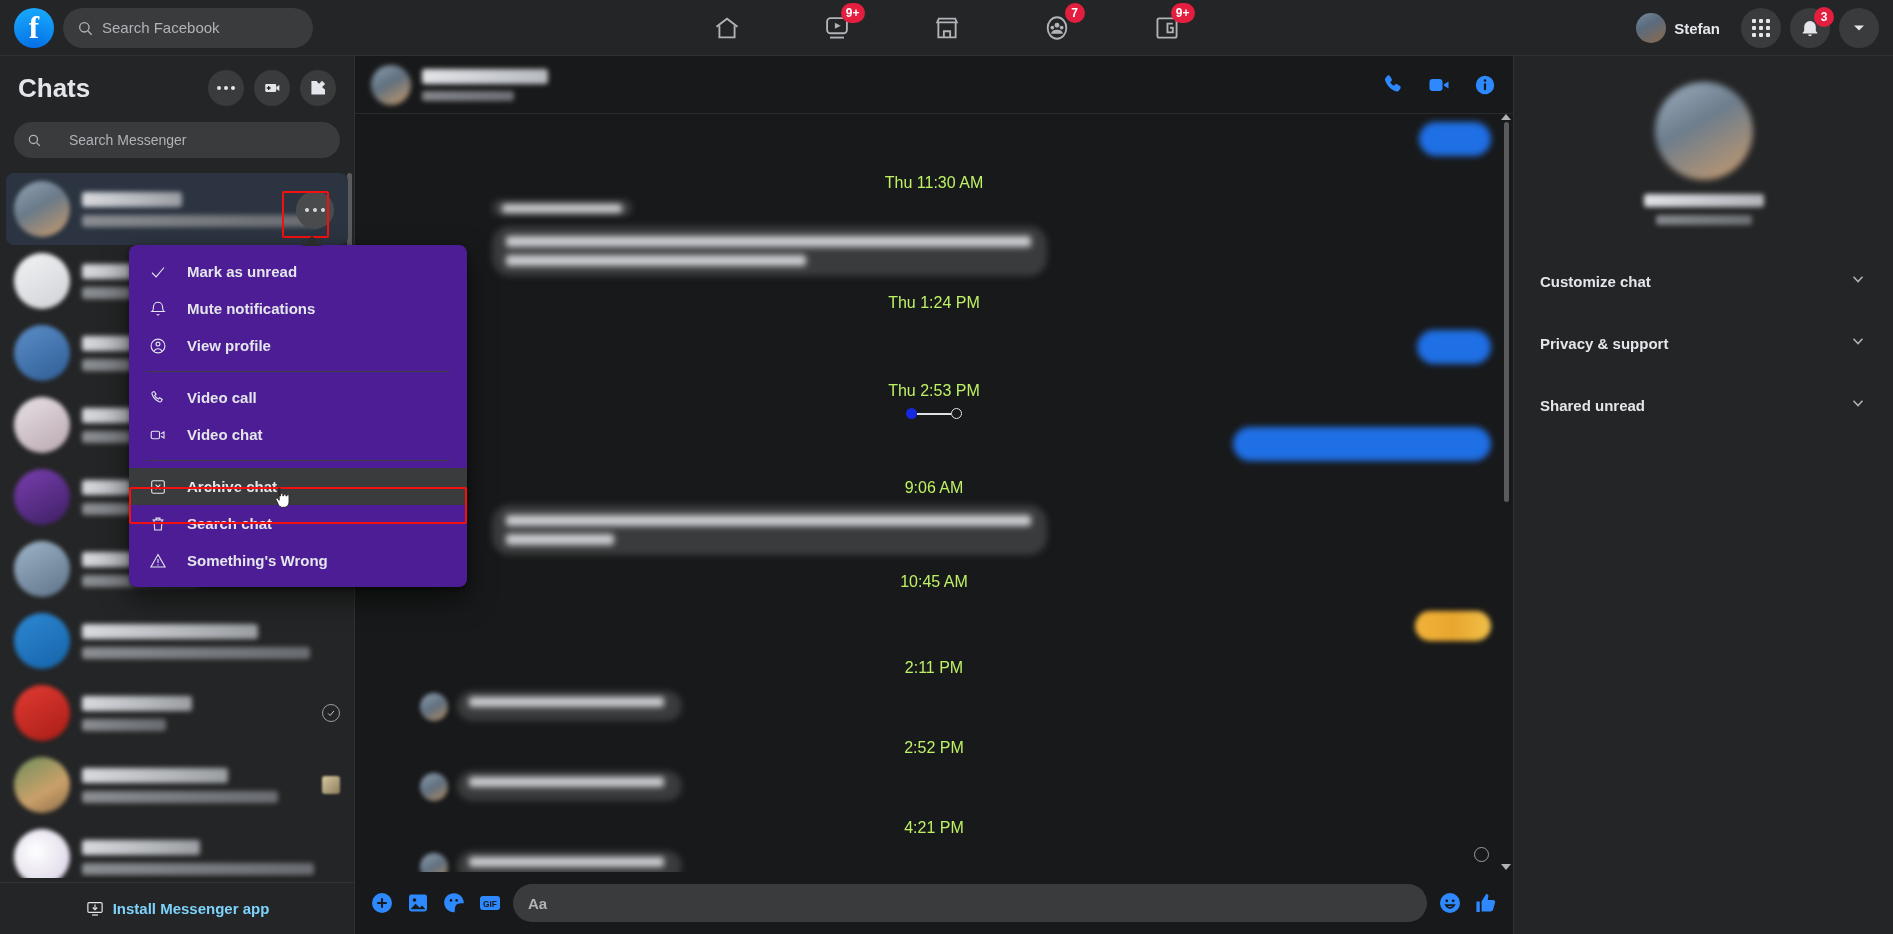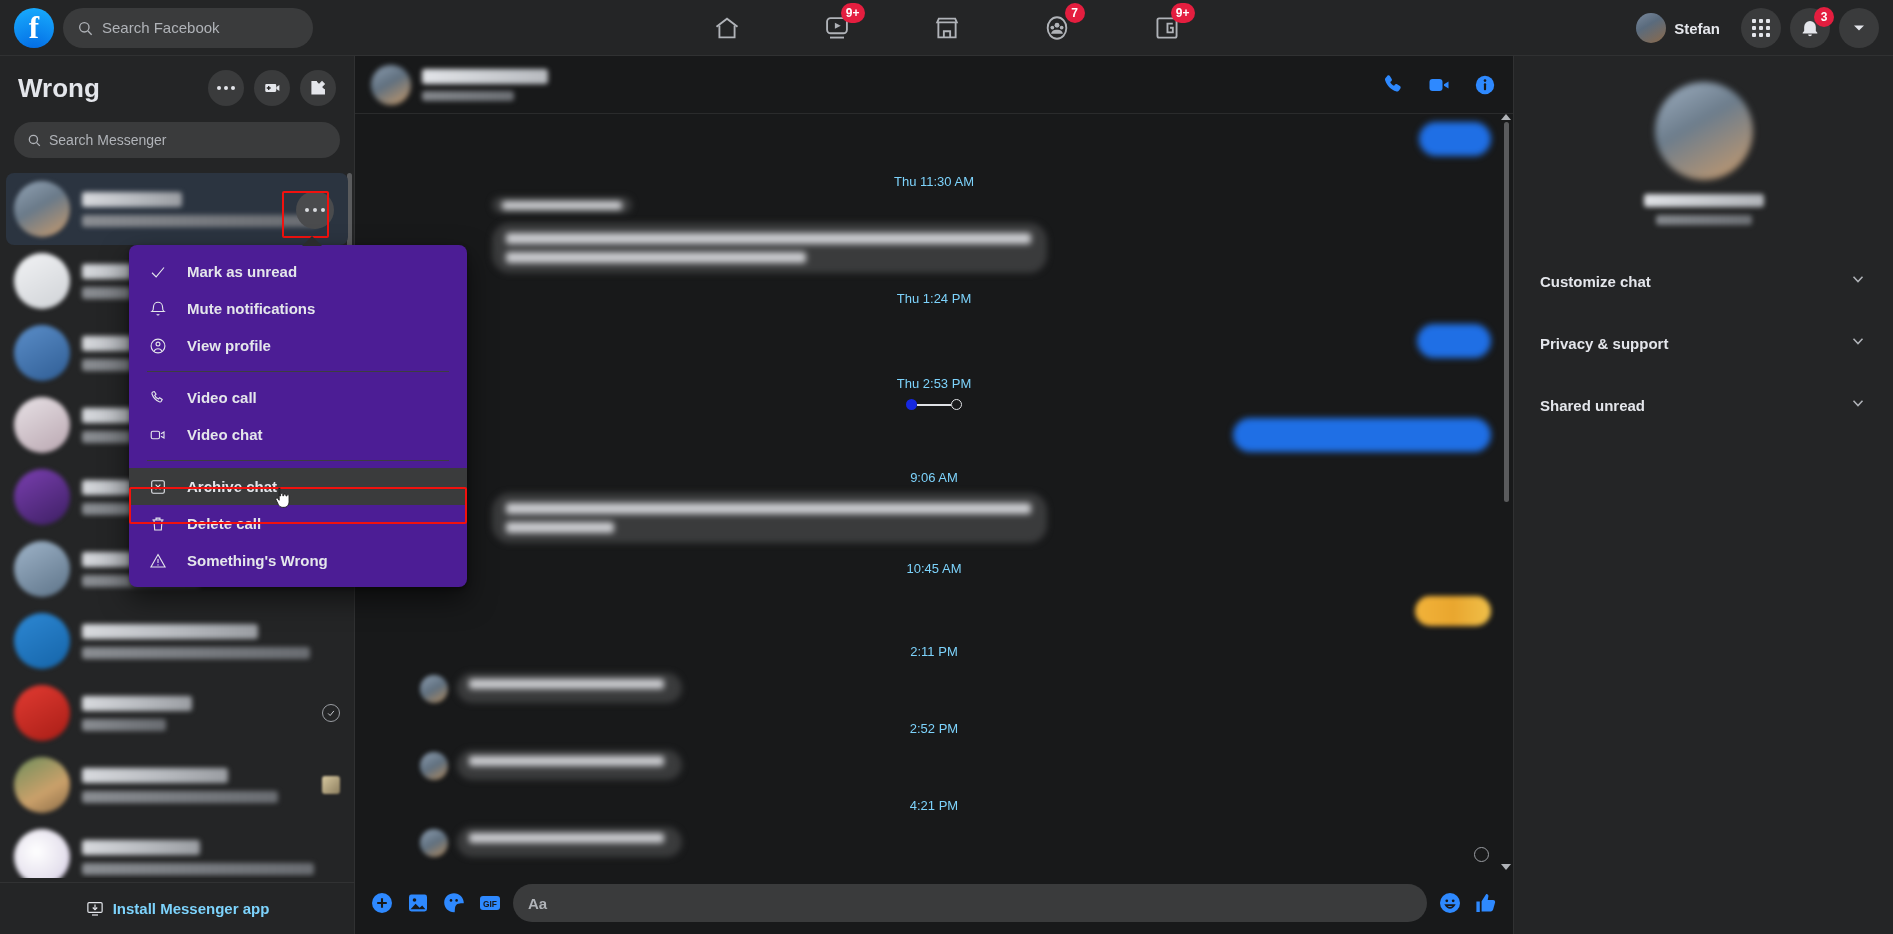--- a/index.html
+++ b/index.html
@@ -85,21 +85,21 @@
   .sb-btn {
     width: 36px; height: 36px; border-radius: 50%; background: #3a3b3c;
     display: flex; align-items: center; justify-content: center; cursor: pointer;
   }
   .sb-btn svg { width: 18px; height: 18px; fill: #e4e6eb; }
   .sb-btn .dots { display: flex; gap: 3px; }
   .sb-btn .dots i { width: 4px; height: 4px; border-radius: 50%; background: #e4e6eb; display:block;}
 
   .sb-search {
     margin: 10px 14px 6px 14px; height: 36px; border-radius: 18px;
-    background: #3a3b3c; display: flex; align-items: center; padding: 0 13px;
+    background: #3a3b3c; display: flex; align-items: center; padding: 0 13px; gap: 20px;
   }
   .sb-search span.ph { color: #b0b3b8; font-size: 14px; margin-left: 8px; }
 
   .chatlist { position: absolute; top: 117px; left: 0; right: 0; bottom: 56px; overflow: hidden; }
   .chat-row {
     position: relative; display: flex; align-items: center;
     height: 72px; margin: 0 6px; padding: 0 8px; border-radius: 8px; cursor: pointer;
   }
   .chat-row.active { background: #2b3440; }
   .c-av { width: 56px; height: 56px; border-radius: 50%; flex: none; filter: blur(2.2px); }
@@ -145,21 +145,21 @@
              background: linear-gradient(150deg,#8fa0b3 0%,#60707f 45%,#c79a6a 100%); }
   .conv-meta { margin-left: 11px; }
   .conv-meta .t { width: 126px; height: 15px; border-radius: 3px; filter: blur(2.6px);
                   background: linear-gradient(90deg,#e2e4e8,#b7babf); }
   .conv-meta .s { width: 92px; height: 10px; margin-top: 7px; border-radius: 3px; filter: blur(2.4px);
                   background: linear-gradient(90deg,#84878c,#6d7075); }
   .conv-acts { margin-left: auto; display: flex; align-items: center; gap: 22px; }
   .conv-acts svg { width: 24px; height: 24px; fill: #2e89ff; cursor: pointer; }
 
   .msgs { position: absolute; top: 58px; left: 0; right: 0; bottom: 62px; overflow: hidden; }
-  .ts { text-align: center; font-size: 13px; color: #7dd3fc; margin: 16px 0 8px 0; }
+  .ts { text-align: center; font-size: 16px; color: #bef264; margin: 16px 0 8px 0; }
   .bub-row { display: flex; padding: 0 22px 2px 22px; align-items: flex-end; }
   .bub-row.out { justify-content: flex-end; }
   .m-av { width: 28px; height: 28px; border-radius: 50%; margin-right: 9px; flex: none;
           filter: blur(2px); background: linear-gradient(150deg,#8fa0b3,#60707f 50%,#b08a5f); }
   .bub { border-radius: 18px; padding: 10px 14px; max-width: 640px; filter: blur(3.2px); }
   .bub.in { background: #3a3b3c; }
   .bub.out { background: #1f6fe5; }
   .bline { height: 11px; border-radius: 3px; background: rgba(235,237,240,.82); }
   .bline + .bline { margin-top: 8px; }
   .react-pill { width: 76px; height: 30px; border-radius: 15px; filter: blur(2.6px);
@@ -311,21 +311,21 @@
       <div class="circ-btn">
         <svg viewBox="0 0 24 24">
             <path d="M6 9l6 6 6-6z"></path>
           </svg>
       </div>
     </div>
   </div>
 
   <div class="sidebar">
     <div class="sb-head">
-      <div class="sb-title">Wrong</div>
+      <div class="sb-title">Chats</div>
       <div class="sb-actions">
         <div class="sb-btn">
           <span class="dots">
               <i></i>
               <i></i>
               <i></i>
             </span>
         </div>
         <div class="sb-btn">
           <svg viewBox="0 0 24 24">
@@ -705,21 +705,21 @@
       <span class="lbl">Archive chat</span>
     </div>
     <div class="ctx-item">
       <span class="ic">
           <svg viewBox="0 0 24 24">
             <path d="M4.6 6.6h14.8"></path>
             <path d="M6.6 6.6l1 13.4h8.8l1-13.4"></path>
             <path d="M9.4 6.6V4.2h5.2v2.4"></path>
           </svg>
         </span>
-      <span class="lbl">Delete call</span>
+      <span class="lbl">Search chat</span>
     </div>
     <div class="ctx-item">
       <span class="ic">
           <svg viewBox="0 0 24 24">
             <path d="M12 3.4L21.4 20H2.6z"></path>
             <line x1="12" y1="9.4" x2="12" y2="14.6"></line>
             <circle cx="12" cy="17.2" r="0.9" fill="#e4e6eb" stroke="none"></circle>
           </svg>
         </span>
       <span class="lbl">Something's Wrong</span>

